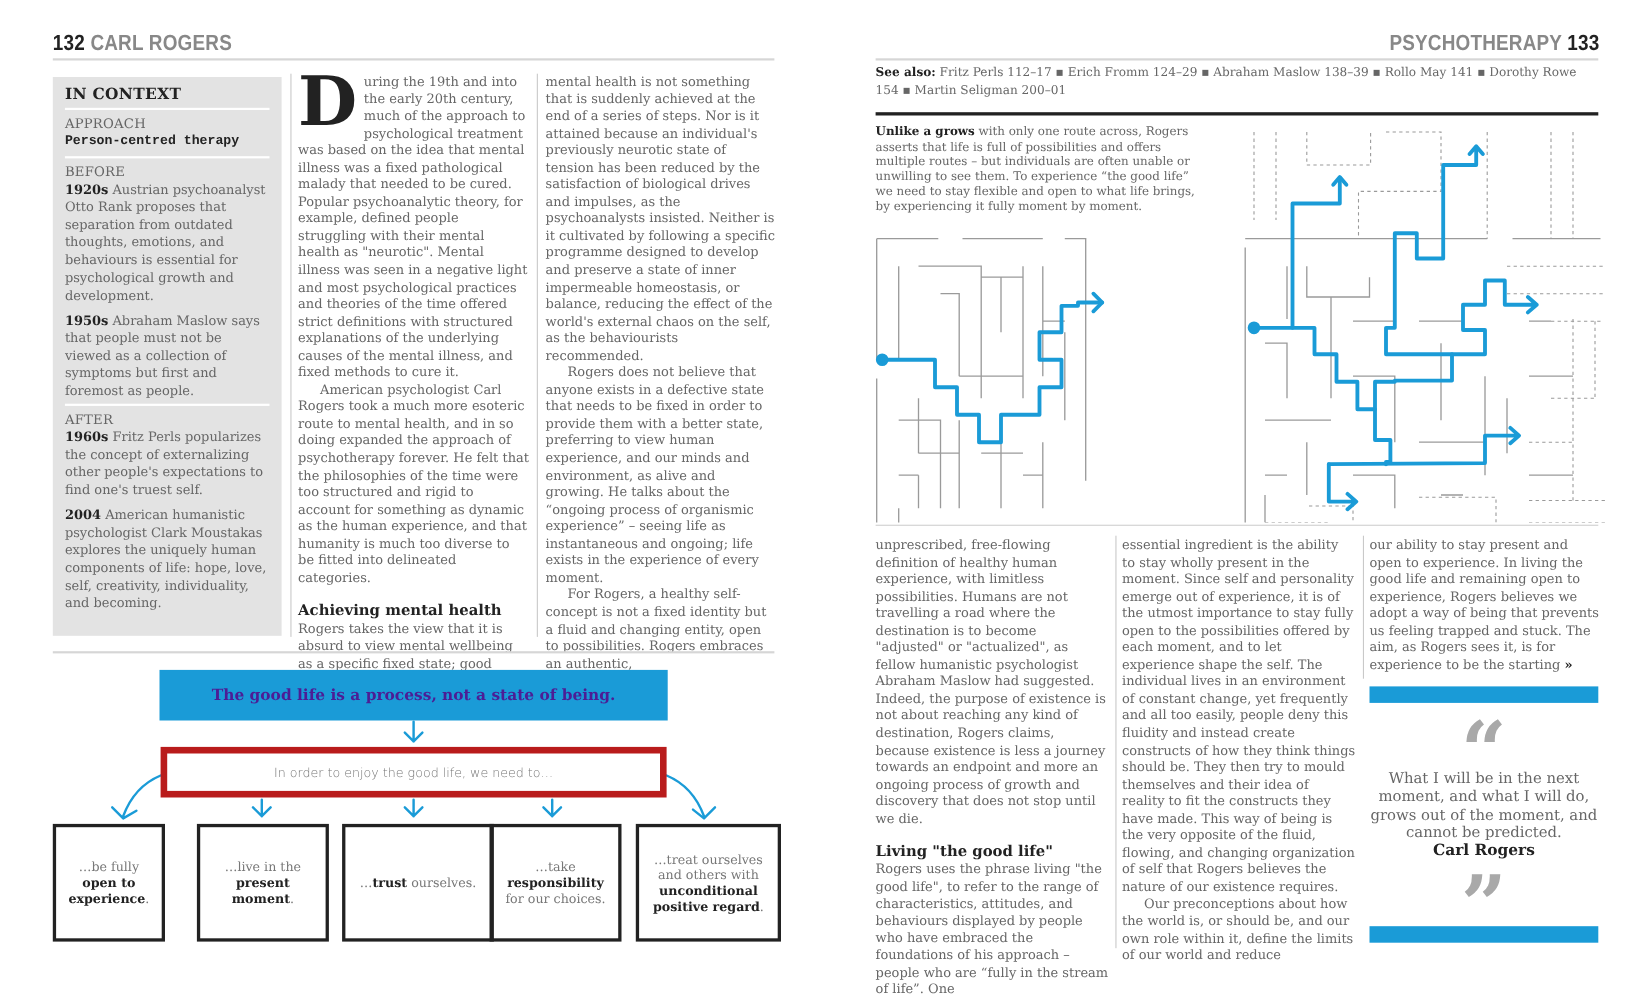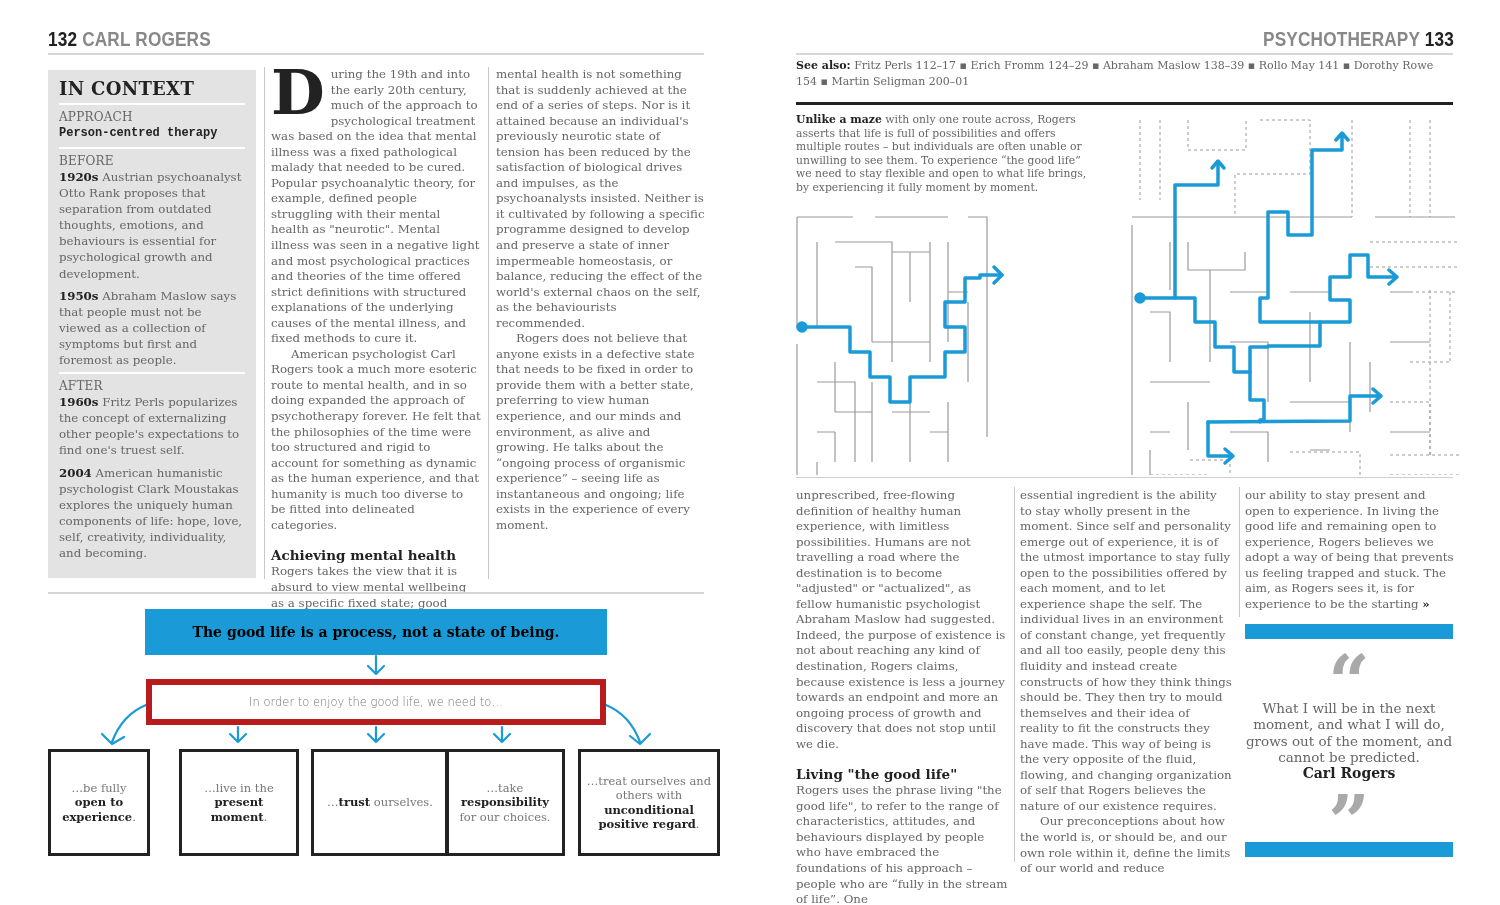--- a/index.html
+++ b/index.html
@@ -10,21 +10,21 @@
   .folio .num { color: #222; }
   .folio .title { color: #888; }
   #folio-left { left: 48px; transform-origin: left center; }
   #folio-right { right: 46px; transform-origin: right center; }
   .rule-top { position: absolute; top: 53px; height: 2px; background: #d6d6d6; }
   #rule-left { left: 48px; width: 656px; }
   #rule-right { left: 796px; width: 657px; }
 
   
   .context { position: absolute; left: 48px; top: 70px; width: 208px; height: 508px; background: #e3e3e3; padding: 8px 11px; }
-  .context h2 { font-family: "DejaVu Serif", serif; font-size: 18px; color: #222; font-weight: bold; padding-bottom: 4px; border-bottom: 2px solid #fff; margin-bottom: 4px; letter-spacing: 0.3px; }
+  .context h2 { font-family: "DejaVu Serif", serif; font-size: 14px; color: #222; font-weight: bold; padding-bottom: 4px; border-bottom: 2px solid #fff; margin-bottom: 4px; letter-spacing: 0.3px; }
   .context .label { font-size: 12px; color: #666; line-height: 16px; letter-spacing: 0.2px; }
   .context .value { font-size: 12px; color: #222; font-weight: bold; line-height: 16px; padding-bottom: 6px; border-bottom: 2px solid #fff; margin-bottom: 4px; font-family: Liberation Mono, monospace; }
   .context p { font-size: 11.8px; color: #666; line-height: 16.1px; margin-bottom: 6px; }
   .context p b { color: #222; }
   .context .sep { border-bottom: 2px solid #fff; padding-bottom: 4px; margin-bottom: 4px; }
   .vline { position: absolute; width: 1px; background: #c9c9c9; }
 
   .col { position: absolute; font-size: 11.8px; line-height: 15.55px; color: #666; }
   .col p { margin: 0; }
   .col p.indent { text-indent: 20px; }
@@ -33,21 +33,21 @@
 
   #col1 { left: 271px; top: 67px; width: 210px; }
   #col2 { left: 496px; top: 67px; width: 210px; }
   #col3 { left: 796px; top: 488px; width: 212px; }
   #col4 { left: 1020px; top: 488px; width: 212px; }
   #col5 { left: 1245px; top: 488px; width: 210px; }
 
   .rule-mid { position: absolute; left: 48px; top: 592px; width: 656px; height: 2px; background: #d6d6d6; }
 
   
-  .banner { position: absolute; left: 145px; top: 609px; width: 462px; height: 46px; background: #1a9bd7; color: #000000; font-family: "DejaVu Serif", serif; font-weight: bold; font-size: 14px; display: flex; align-items: center; justify-content: center; }
+  .banner { position: absolute; left: 145px; top: 609px; width: 462px; height: 46px; background: #1a9bd7; color: #4c1d95; font-family: "DejaVu Serif", serif; font-weight: bold; font-size: 14px; display: flex; align-items: center; justify-content: center; }
   .need-box { position: absolute; left: 146px; top: 679px; width: 460px; height: 46px; border: 6px solid #b91c1c; display: flex; align-items: center; justify-content: center; font-size: 11.5px; color: #777; font-family: "DejaVu Sans", sans-serif; font-weight: 300; }
   .flow-item { position: absolute; top: 749px; height: 107px; border: 3px solid #222; display: flex; align-items: center; justify-content: center; text-align: center; font-size: 11.5px; line-height: 14.5px; color: #777; font-family: "DejaVu Serif", serif; padding: 4px; }
   .flow-item b { color: #222; }
   .arrows { position: absolute; left: 40px; top: 650px; }
 
   
   .see-also { position: absolute; left: 796px; top: 58px; width: 660px; font-size: 11px; line-height: 15.5px; color: #666; }
   .see-also b { color: #222; }
   .rule-thick { position: absolute; left: 796px; top: 102px; width: 657px; height: 3px; background: #222; }
   .caption { position: absolute; left: 796px; top: 113px; width: 300px; font-size: 10.8px; line-height: 13.6px; color: #666; }
@@ -89,20 +89,21 @@
   <span class="dropcap">D</span>
   <p>uring the 19th and into the early 20th century, much of the approach to psychological treatment was based on the idea that mental illness was a fixed pathological malady that needed to be cured. Popular psychoanalytic theory, for example, defined people struggling with their mental health as "neurotic". Mental illness was seen in a negative light and most psychological practices and theories of the time offered strict definitions with structured explanations of the underlying causes of the mental illness, and fixed methods to cure it.</p>
   <p class="indent">American psychologist Carl Rogers took a much more esoteric route to mental health, and in so doing expanded the approach of psychotherapy forever. He felt that the philosophies of the time were too structured and rigid to account for something as dynamic as the human experience, and that humanity is much too diverse to be fitted into delineated categories.</p>
   <h3>Achieving mental health</h3>
   <p>Rogers takes the view that it is absurd to view mental wellbeing as a specific fixed state; good</p>
 </div>
 
 <div class="col" id="col2">
   <p>mental health is not something that is suddenly achieved at the end of a series of steps. Nor is it attained because an individual's previously neurotic state of tension has been reduced by the satisfaction of biological drives and impulses, as the psychoanalysts insisted. Neither is it cultivated by following a specific programme designed to develop and preserve a state of inner impermeable homeostasis, or balance, reducing the effect of the world's external chaos on the self, as the behaviourists recommended.</p>
   <p class="indent">Rogers does not believe that anyone exists in a defective state that needs to be fixed in order to provide them with a better state, preferring to view human experience, and our minds and environment, as alive and growing. He talks about the “ongoing process of organismic experience” – seeing life as instantaneous and ongoing; life exists in the experience of every moment.</p>
+  <p class="indent">For Rogers, a healthy self-concept is not a fixed identity but a fluid and changing entity, open to possibilities. Rogers embraces an authentic,</p>
 </div>
 
 <div class="rule-mid"></div>
 
 <div class="banner">The good life is a process, not a state of being.</div>
 
 <svg class="arrows" width="670" height="110">
   <g fill="none" stroke="#1a9bd7" stroke-width="2.2" stroke-linecap="round" stroke-linejoin="round">
     <path d="M336 6 L336 24 M328 16 L336 24 L344 16"></path>
     <path d="M106 55 Q82 65 72 92 M62 84 L72 94 L84 87"></path>
@@ -120,38 +121,38 @@
 </div>
 <div class="flow-item" style="left:179px; width:120px;">
   <div><span>…live in the </span><b>present moment</b><span>.</span></div>
 </div>
 <div class="flow-item" style="left:311px; width:138px;">
   <div><span>…</span><b>trust</b><span> ourselves.</span></div>
 </div>
 <div class="flow-item" style="left:445px; width:120px;">
   <div><span>…take </span><b>responsibility</b><span> for our choices.</span></div>
 </div>
-<div class="flow-item" style="left:578px; width:142px;">
+<div class="flow-item" style="left:578px; width:132px;">
   <div><span>…treat ourselves and others with </span><b>unconditional positive regard</b><span>.</span></div>
 </div>
 
 <div class="folio" id="folio-right">
   <span class="title">PSYCHOTHERAPY</span>
   <span class="num">133</span>
 </div>
 <div class="rule-top" id="rule-right"></div>
 
 <div class="see-also">
   <b>See also:</b>
   <span>Fritz Perls 112–17 ▪ Erich Fromm 124–29 ▪ Abraham Maslow 138–39 ▪ Rollo May 141 ▪ Dorothy Rowe 154 ▪ Martin Seligman 200–01</span>
 </div>
 <div class="rule-thick"></div>
 
 <div class="caption">
-  <b>Unlike a maze</b><span> with only one route across, Rogers asserts that life is full of possibilities and offers multiple routes – but individuals are often unable or unwilling to see them. To experience “the good life” we need to stay flexible and open to what life brings, by experiencing it fully moment by moment.</span>
+  <b>Unlike a grows</b><span> with only one route across, Rogers asserts that life is full of possibilities and offers multiple routes – but individuals are often unable or unwilling to see them. To experience “the good life” we need to stay flexible and open to what life brings, by experiencing it fully moment by moment.</span>
 </div>
 
 <svg class="maze" width="670" height="365">
   <g fill="none" stroke="#9a9a9a" stroke-width="1.2">
 
     <path d="M7 107 L63 107 M85 107 L158 107 M178 107 L197 107 L197 327 M7 107 L7 217 M7 234 L7 370 M7 370 L52 370 M74 370 L197 370"></path>
     <path d="M27 132 L27 217 M45 132 L102 132 L102 252 M65 157 L82 157 L82 232 M102 142 L140 142 M120 142 L120 192 M140 132 L140 252 M158 132 L158 232 M82 232 L140 232 M158 182 L178 182 M178 192 L178 272 M45 252 L45 302 M45 302 L82 302 M27 272 L65 272 L65 352 M82 272 L82 352 M102 302 L140 302 M120 272 L120 352 M140 322 L158 322 M158 292 L158 352 M27 322 L45 322 M45 322 L45 352 M27 352 L27 370"></path>
 
     <path d="M342 115 L342 370 M342 107 L562 107 M585 107 L665 107 M380 132 L380 180 M398 132 L398 160 L455 160 L455 142 M420 160 L420 252 M440 182 L478 182 M440 232 L478 232 L478 292 M360 202 L380 202 L380 252 M360 272 L420 272 M398 292 L398 340 M440 322 L478 322 L478 352 M500 182 L540 182 M520 202 L520 272 M500 292 L560 292 M560 232 L560 322 M600 182 L620 182 M600 232 L640 232 M580 252 L580 302 M600 322 L640 322 M520 340 L540 340 M360 322 L380 322 M360 340 L360 365"></path>
   </g>

